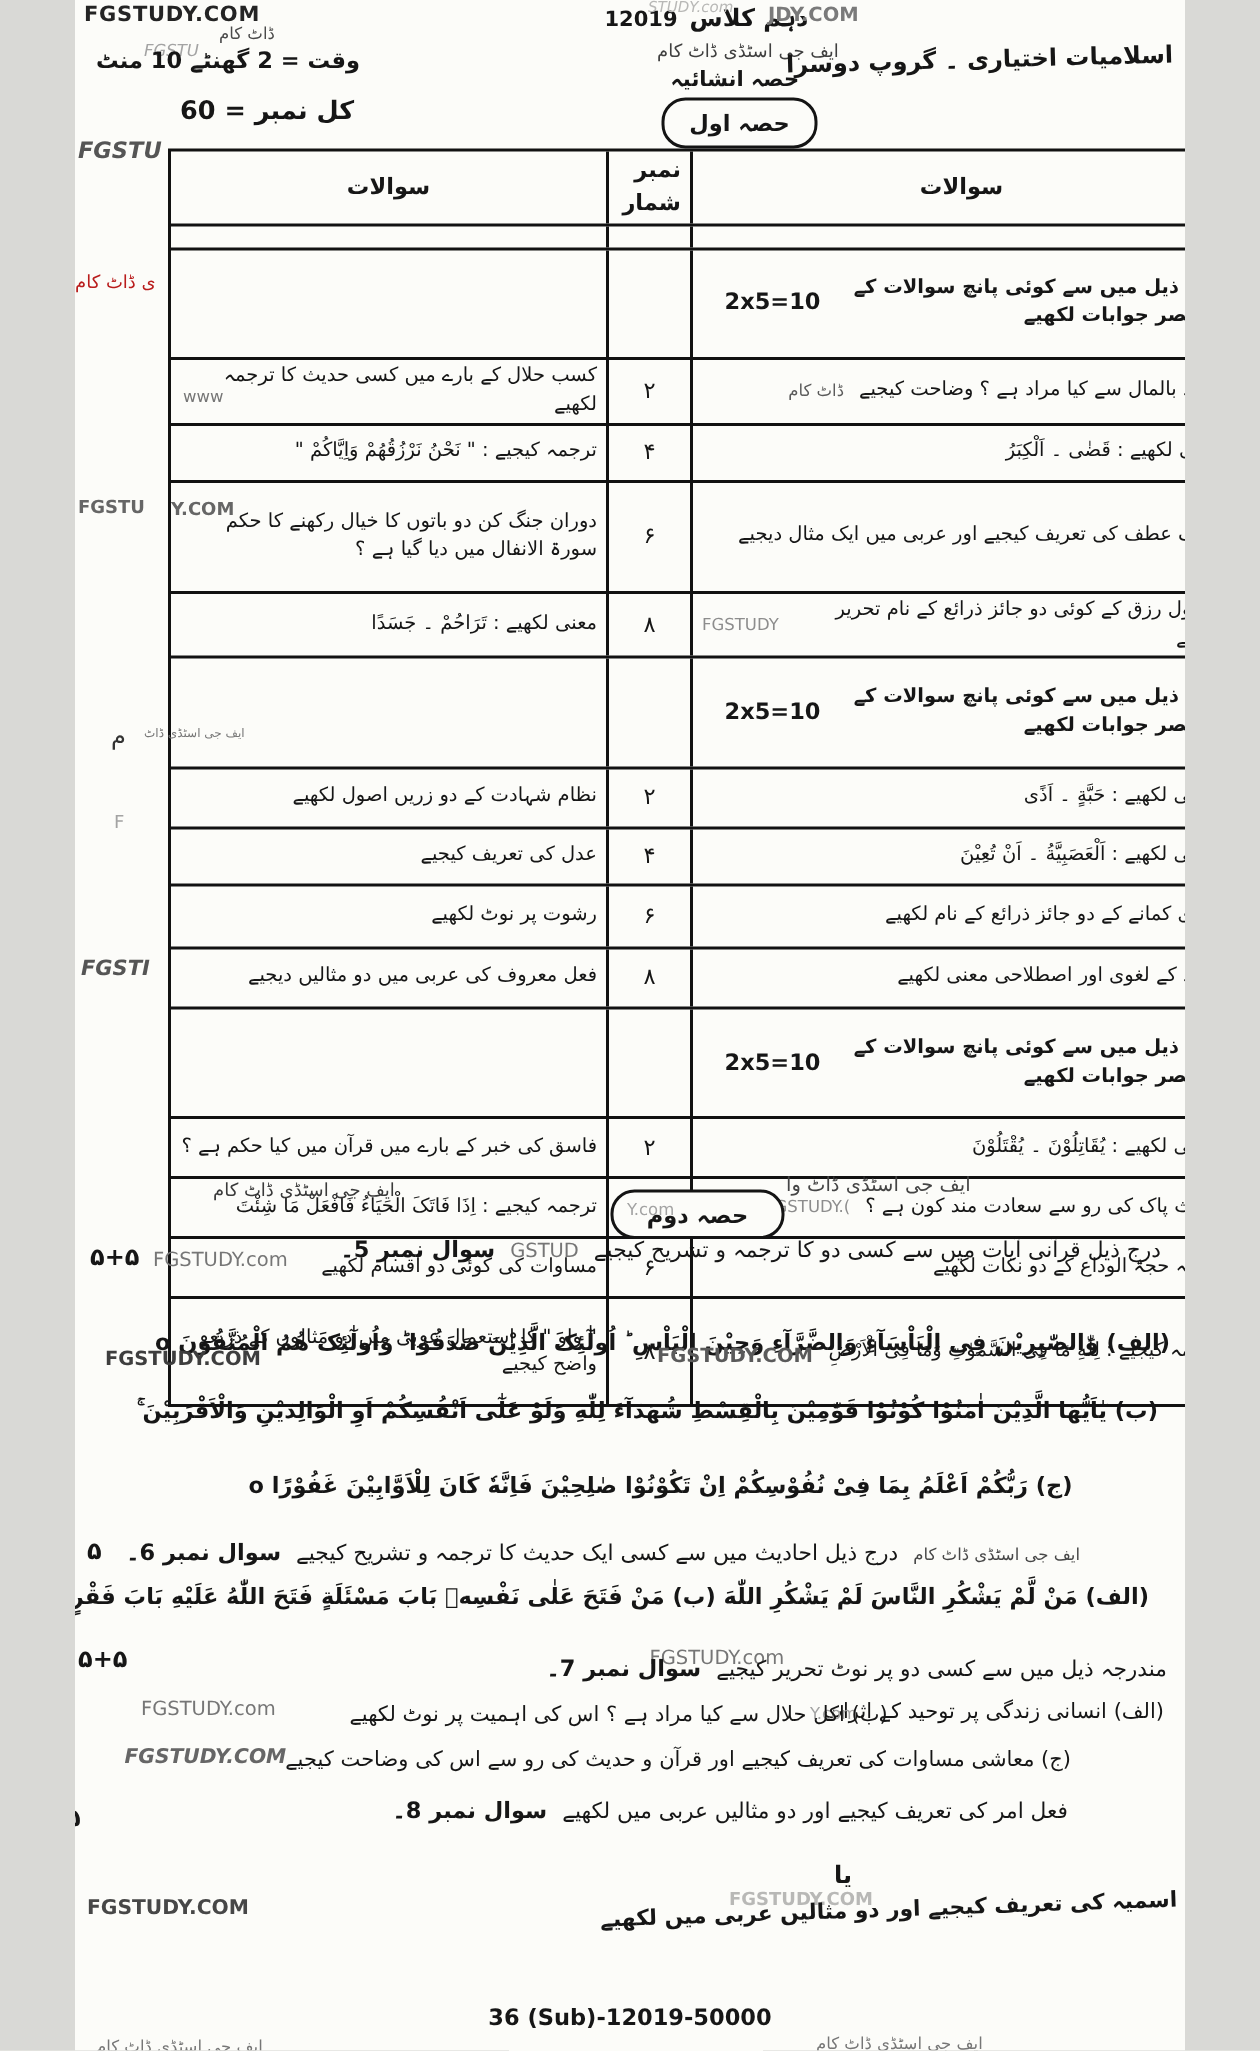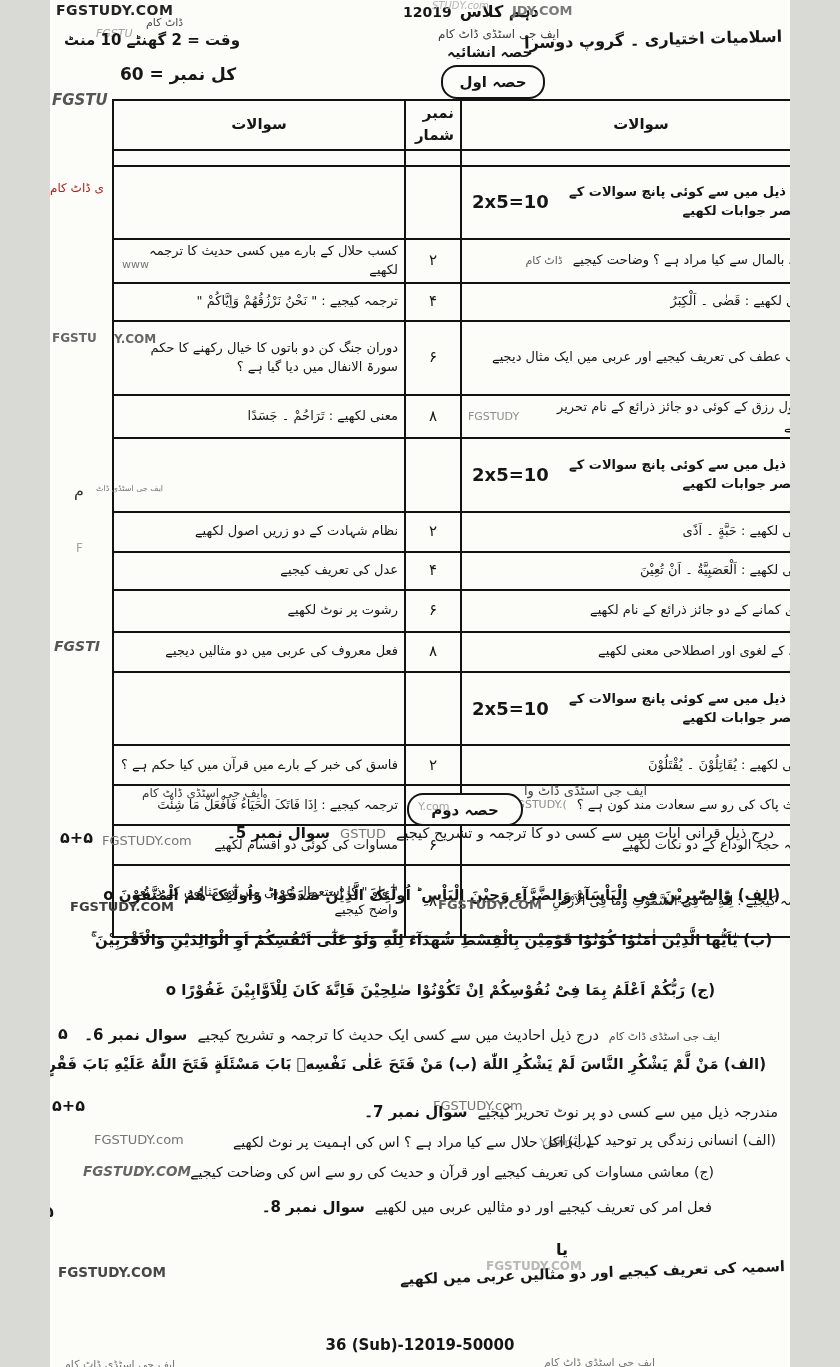--- a/index.html
+++ b/index.html
@@ -22,21 +22,21 @@
   .trow{display:grid;grid-template-columns:66px 360px 56px 1fr;direction:rtl;border-bottom:2px solid #121212;box-sizing:border-box;}
   .trow:last-child{border-bottom:none;}
   .tcell{display:flex;align-items:center;min-width:0;padding:2px 6px;box-sizing:border-box;
          direction:rtl;font-size:13px;line-height:1.45;}
   .tcell.c1,.tcell.c2,.tcell.c3{border-left:2px solid #121212;}
   .tcell.serial{justify-content:center;font-size:15px;padding:0;}
   .tcell.hdr{justify-content:center;font-weight:bold;font-size:15px;}
   .tcell.qcell{justify-content:flex-start;gap:10px;text-align:right;}
   .tcell.sec-label{justify-content:flex-end;font-weight:bold;font-size:18px;text-align:center;line-height:1.25;border-radius:20px;}
   .qt{min-width:0;white-space:normal;}
-  .marks{margin-right:auto;margin-left:4px;font-weight:bold;font-size:18px;direction:ltr;}
+  .marks{margin-right:auto;margin-left:15px;font-weight:bold;font-size:15px;direction:ltr;}
   .wm-inline{color:#8d8d8d;font-size:11px;direction:ltr;flex:none;}
   .wm-inline.urdu{direction:rtl;color:#5b5b5b;}
 
   
   .qline{position:absolute;display:flex;align-items:baseline;gap:10px;direction:ltr;}
   .qline .ql{font-weight:bold;font-size:15px;direction:rtl;}
   .qline .qi{font-size:14.5px;direction:rtl;}
   .verse{position:absolute;direction:rtl;text-align:right;font-weight:bold;font-size:15px;line-height:1.6;white-space:nowrap;}
   .marknum{position:absolute;font-weight:bold;font-size:16px;direction:ltr;}
 </style>

